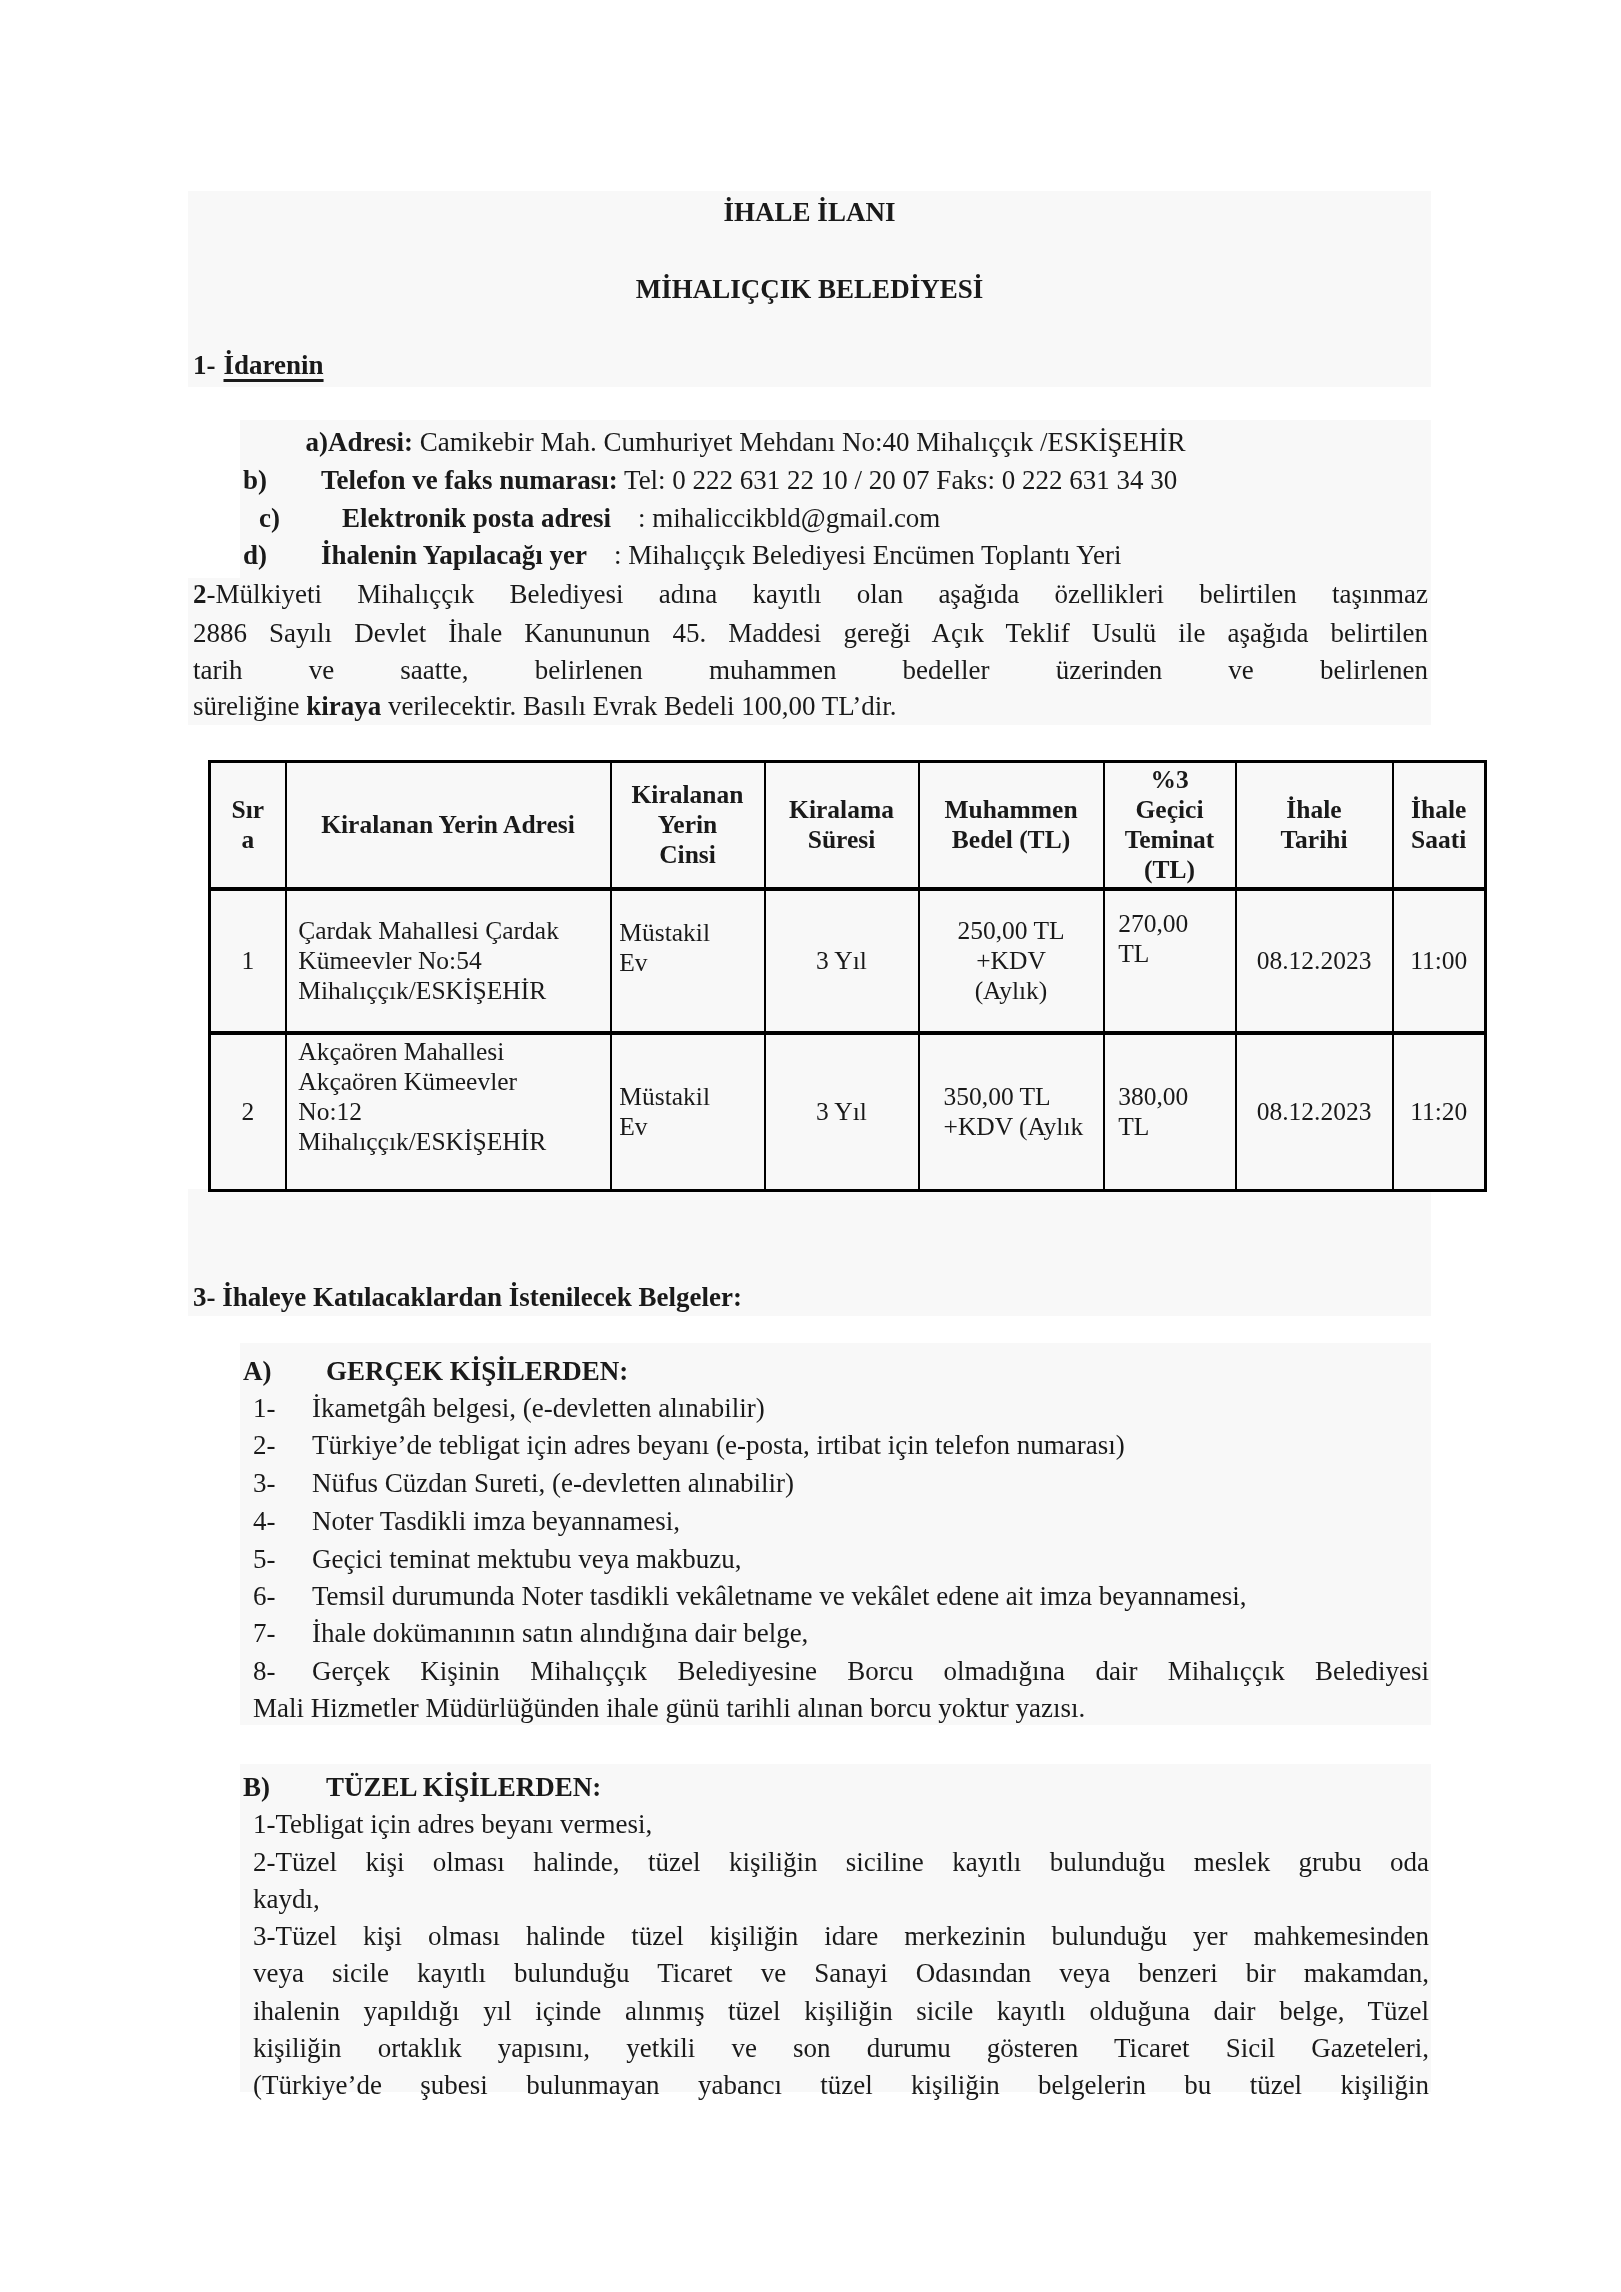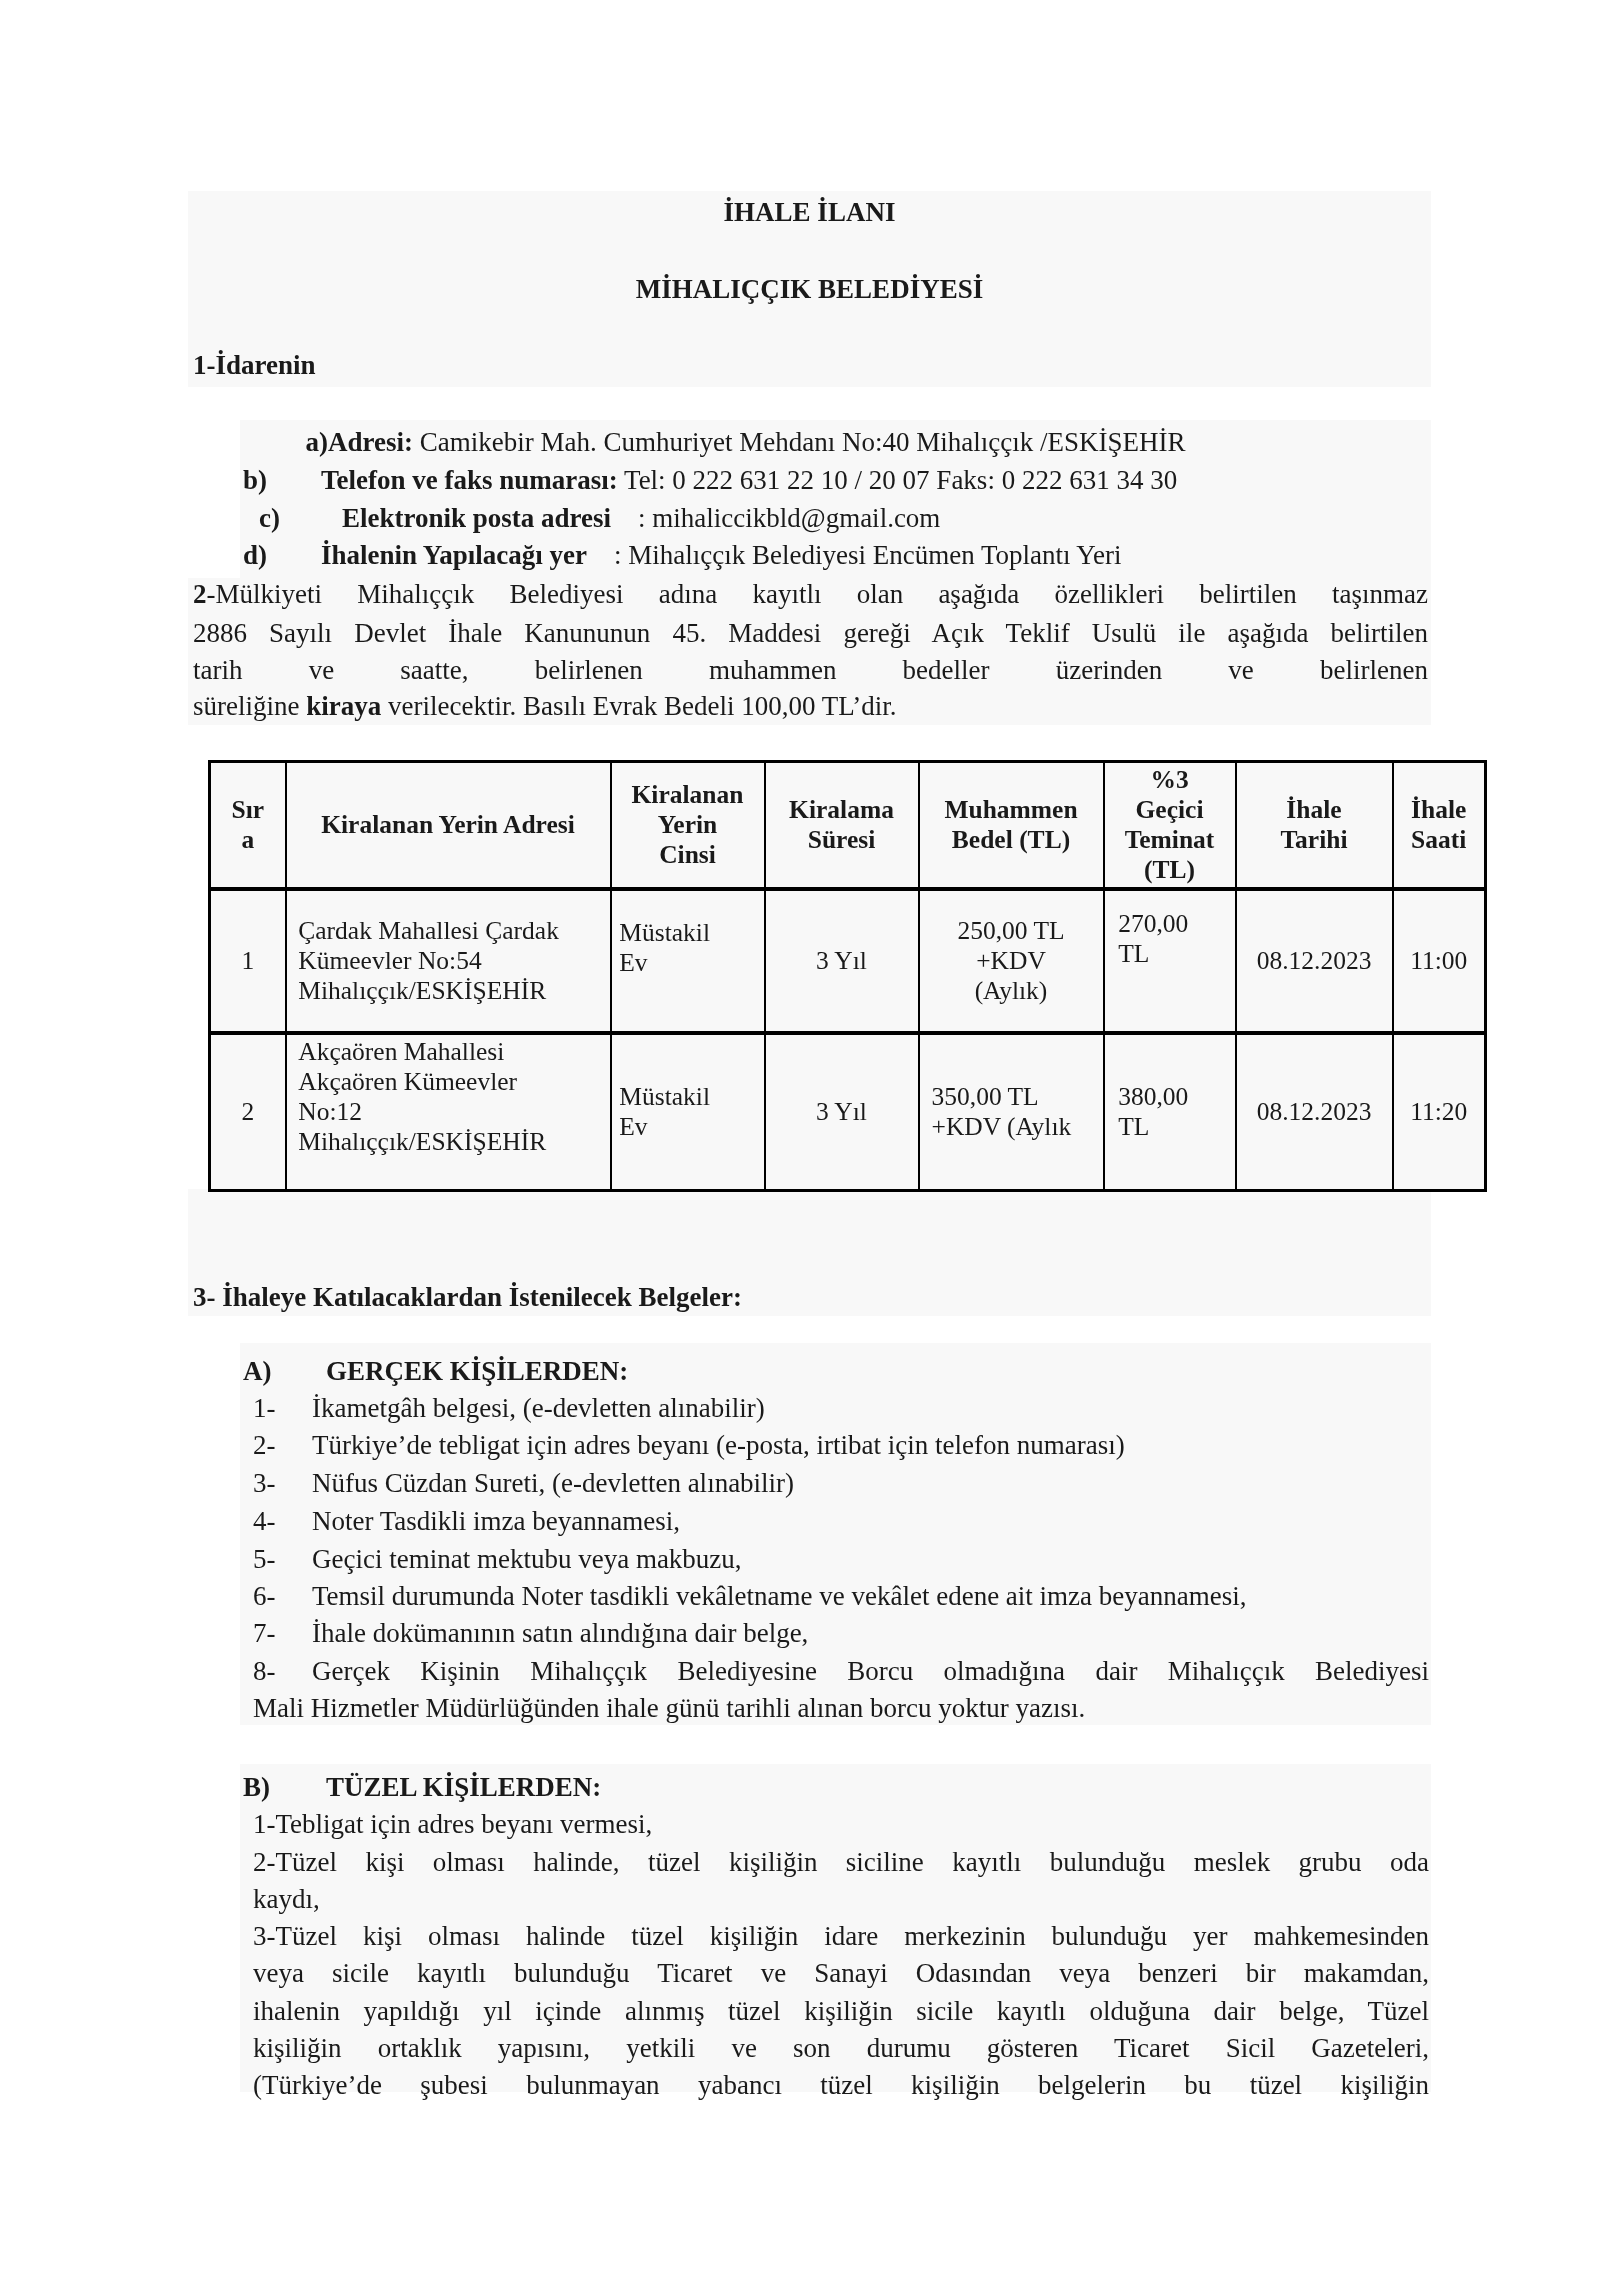--- a/index.html
+++ b/index.html
@@ -3,21 +3,21 @@
 <meta charset="utf-8">
 <style>
   html, body { margin:0; padding:0; background:#ffffff; }
   body { width:1621px; height:2293px; position:relative; overflow:hidden;
          font-family:"Liberation Serif","DejaVu Serif",serif; color:#1a1a1a; }
   .shade { position:absolute; background:#f8f8f8; }
   .line { position:absolute; white-space:nowrap; font-size:27px; line-height:37px; }
   .b { font-weight:bold; }
   .center { text-align:center; }
   .just { text-align:justify; text-align-last:justify; white-space:normal; }
-  .u { text-decoration-thickness:2.9px; text-underline-offset:4.9px; }
+  .u { text-decoration:underline; text-decoration-thickness:2.9px; text-underline-offset:4.9px;margin-left:8px; }
   .lbl { display:inline-block; }
   table.ihale { position:absolute; left:208px; top:760px; border-collapse:collapse;
                 background:#f8f8f8; table-layout:fixed; }
   table.ihale th, table.ihale td { border:2px solid #000; padding:0 5.9px;
       font-size:25.5px; line-height:30px; vertical-align:middle; }
   table.ihale th { font-weight:bold; text-align:center; }
   table.ihale td { font-weight:normal; }
   table.ihale tr.head { height:127px; }
   table.ihale tr.r1 { height:144px; }
   table.ihale tr.r2 { height:158px; }
@@ -96,21 +96,21 @@
     <td class="c"><span>250,00 TL</span><br><span>+KDV</span><br><span>(Aylık)</span></td>
     <td class="l" style="vertical-align:top;padding-top:18px;padding-left:13.7px;"><span>270,00</span><br><span>TL</span></td>
     <td class="c">08.12.2023</td>
     <td class="c">11:00</td>
   </tr>
   <tr class="r2">
     <td class="c">2</td>
     <td class="l" style="vertical-align:top;padding-top:2px;padding-left:11.8px;"><span>Akçaören Mahallesi</span><br><span>Akçaören Kümeevler</span><br><span>No:12</span><br><span>Mihalıççık/ESKİŞEHİR</span></td>
     <td class="l" style="padding-left:7.8px;"><span>Müstakil</span><br><span>Ev</span></td>
     <td class="c">3 Yıl</td>
-    <td class="l" style="padding-left:12px;"><span>350,00 TL</span><br><span>+KDV (Aylık</span></td>
+    <td class="l" style="padding-left:24px;"><span>350,00 TL</span><br><span>+KDV (Aylık</span></td>
     <td class="l" style="padding-left:13.7px;"><span>380,00</span><br><span>TL</span></td>
     <td class="c">08.12.2023</td>
     <td class="c">11:20</td>
   </tr>
 </tbody>
   </table>
 
 <div class="line b" style="left:193px;top:1279px;">3- İhaleye Katılacaklardan İstenilecek Belgeler:</div>
 
 <div class="line b" style="left:243px;top:1353px;">

